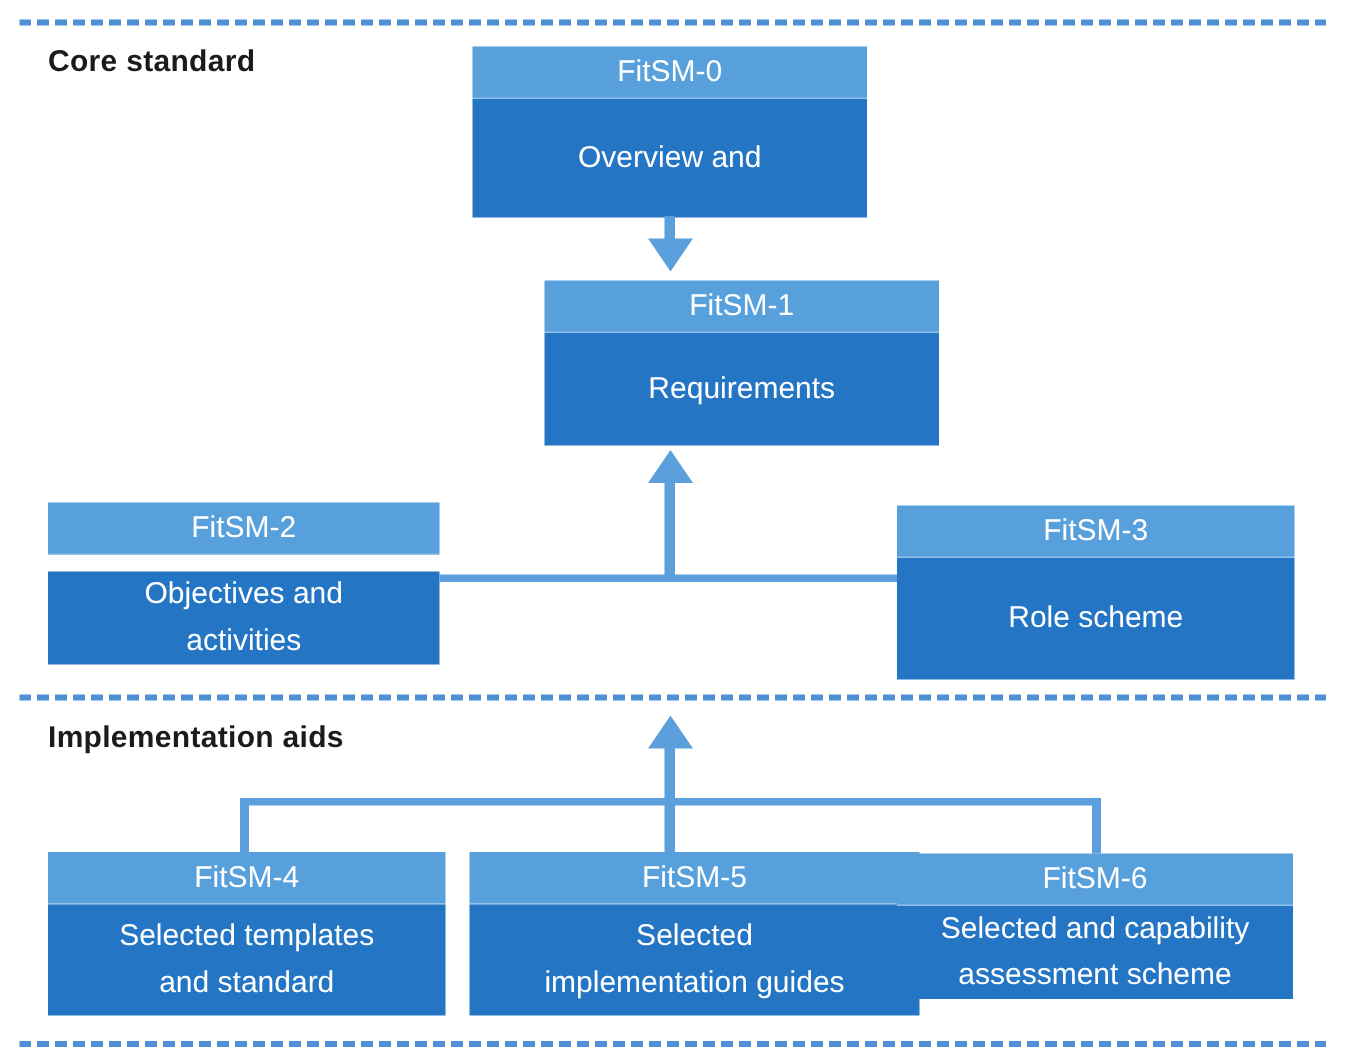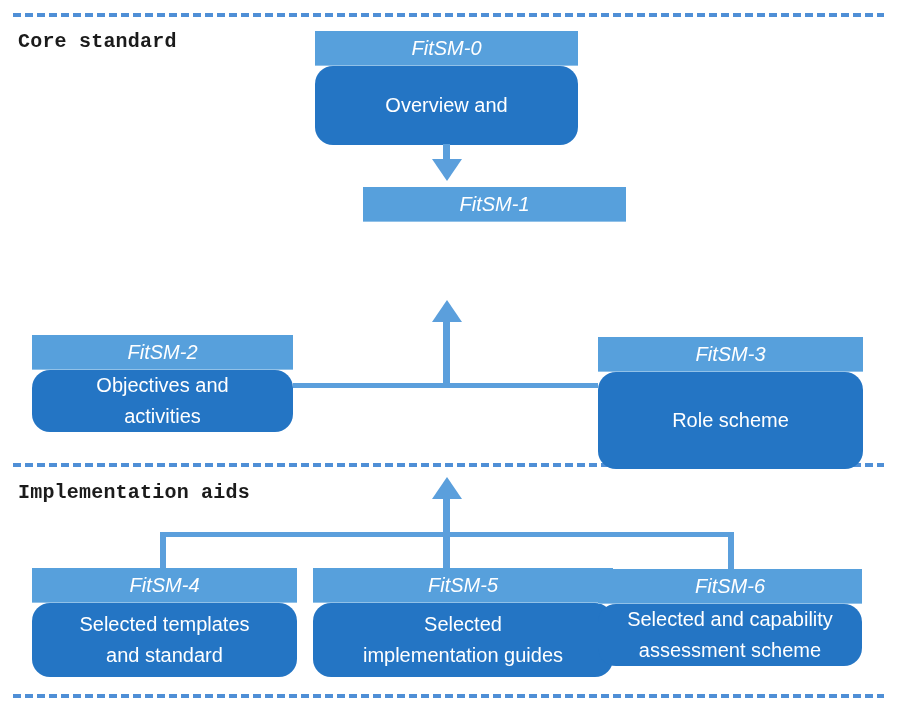--- a/index.html
+++ b/index.html
@@ -21,51 +21,49 @@
   }
   .dashed {
     position:absolute; left:13px; width:871px; height:4px;
     background:repeating-linear-gradient(90deg, var(--dashed-line) 0 8px, transparent 8px 12px);
   }
   #dash-top    { top:13px; }
   #dash-middle { top:463px; }
   #dash-bottom { top:694px; }
 
   .section-label {
-    position:absolute; left:18px;
+    position:absolute; left:32px;
     font-size:20px; font-weight:600; letter-spacing:0.2px;
     color:var(--section-label-text);
-    font-family:Liberation Mono, monospace;
   }
   #label-core { top:30px; }
   #label-impl { top:481px; }
 
   .box { position:absolute; display:flex; flex-direction:column; }
   .box-header {
     height:34px; flex:0 0 34px;
     background:var(--box-header);
     border-bottom:1px solid rgba(255,255,255,0.35);
     color:var(--box-text);
     display:flex; align-items:center; justify-content:center;
     font-size:20px;
-    font-style:italic;
   }
   .box-body {
     flex:1 1 auto;
     background:var(--box-body);
     color:var(--box-text);
     display:flex; flex-direction:column; align-items:center; justify-content:center;
-    font-size:20px; line-height:31px; text-align:center;border-radius:18px;
+    font-size:20px; line-height:31px; text-align:center;
   }
   .bl { display:block; }
 
   #box-f0 { left:315px; top:31px;  width:263px; height:114px; }
   #box-f1 { left:315px; top:187px; width:263px; height:110px;margin-left:48px; }
-  #box-f2 { left:32px;  top:335px; width:261px; height:92px; }
-  #box-f3 { left:598px; top:337px; width:265px; height:132px; }
+  #box-f2 { left:32px;  top:335px; width:261px; height:92px;gap:11px; }
+  #box-f3 { left:598px; top:337px; width:265px; height:116px; }
   #box-f4 { left:32px;  top:568px; width:265px; height:109px; }
   #box-f5 { left:313px; top:568px; width:300px; height:109px; }
   #box-f6 { left:598px; top:569px; width:264px; height:84px; }
 
   .conn { position:absolute; background:var(--connector); }
   .arrowhead { position:absolute; width:0; height:0; }
   .arrowhead.down {
     border-left:15px solid transparent; border-right:15px solid transparent;
     border-top:22px solid var(--connector);
   }
@@ -107,20 +105,23 @@
       <span>FitSM-0</span>
     </div>
     <div class="box-body">
       <span class="bl">Overview and</span>
     </div>
   </div>
 
   <div id="box-f1" class="box">
     <div class="box-header">
       <span>FitSM-1</span>
+    </div>
+    <div class="box-body">
+      <span class="bl">Requirements</span>
     </div>
   </div>
 
   <div id="box-f2" class="box">
     <div class="box-header">
       <span>FitSM-2</span>
     </div>
     <div class="box-body">
       <span class="bl">Objectives and</span>
       <span class="bl">activities</span>

